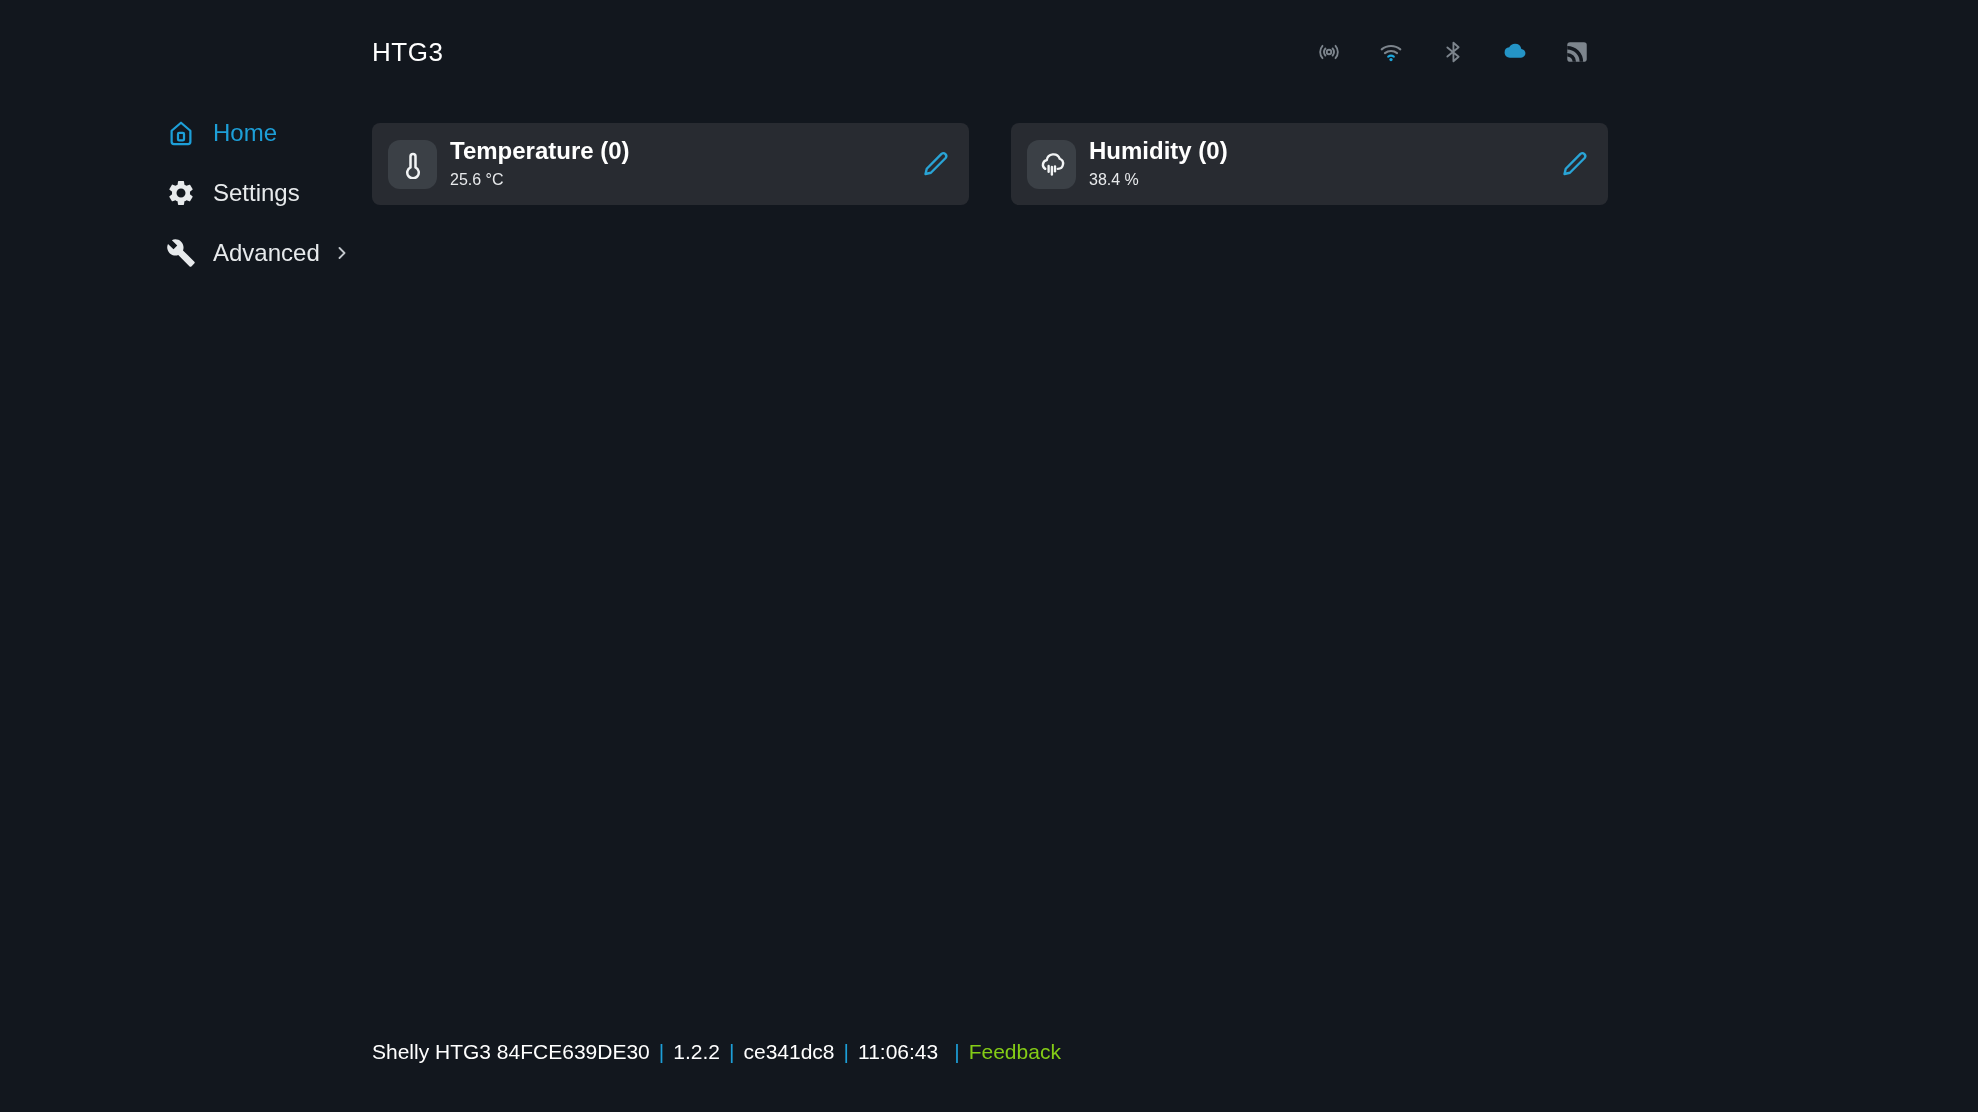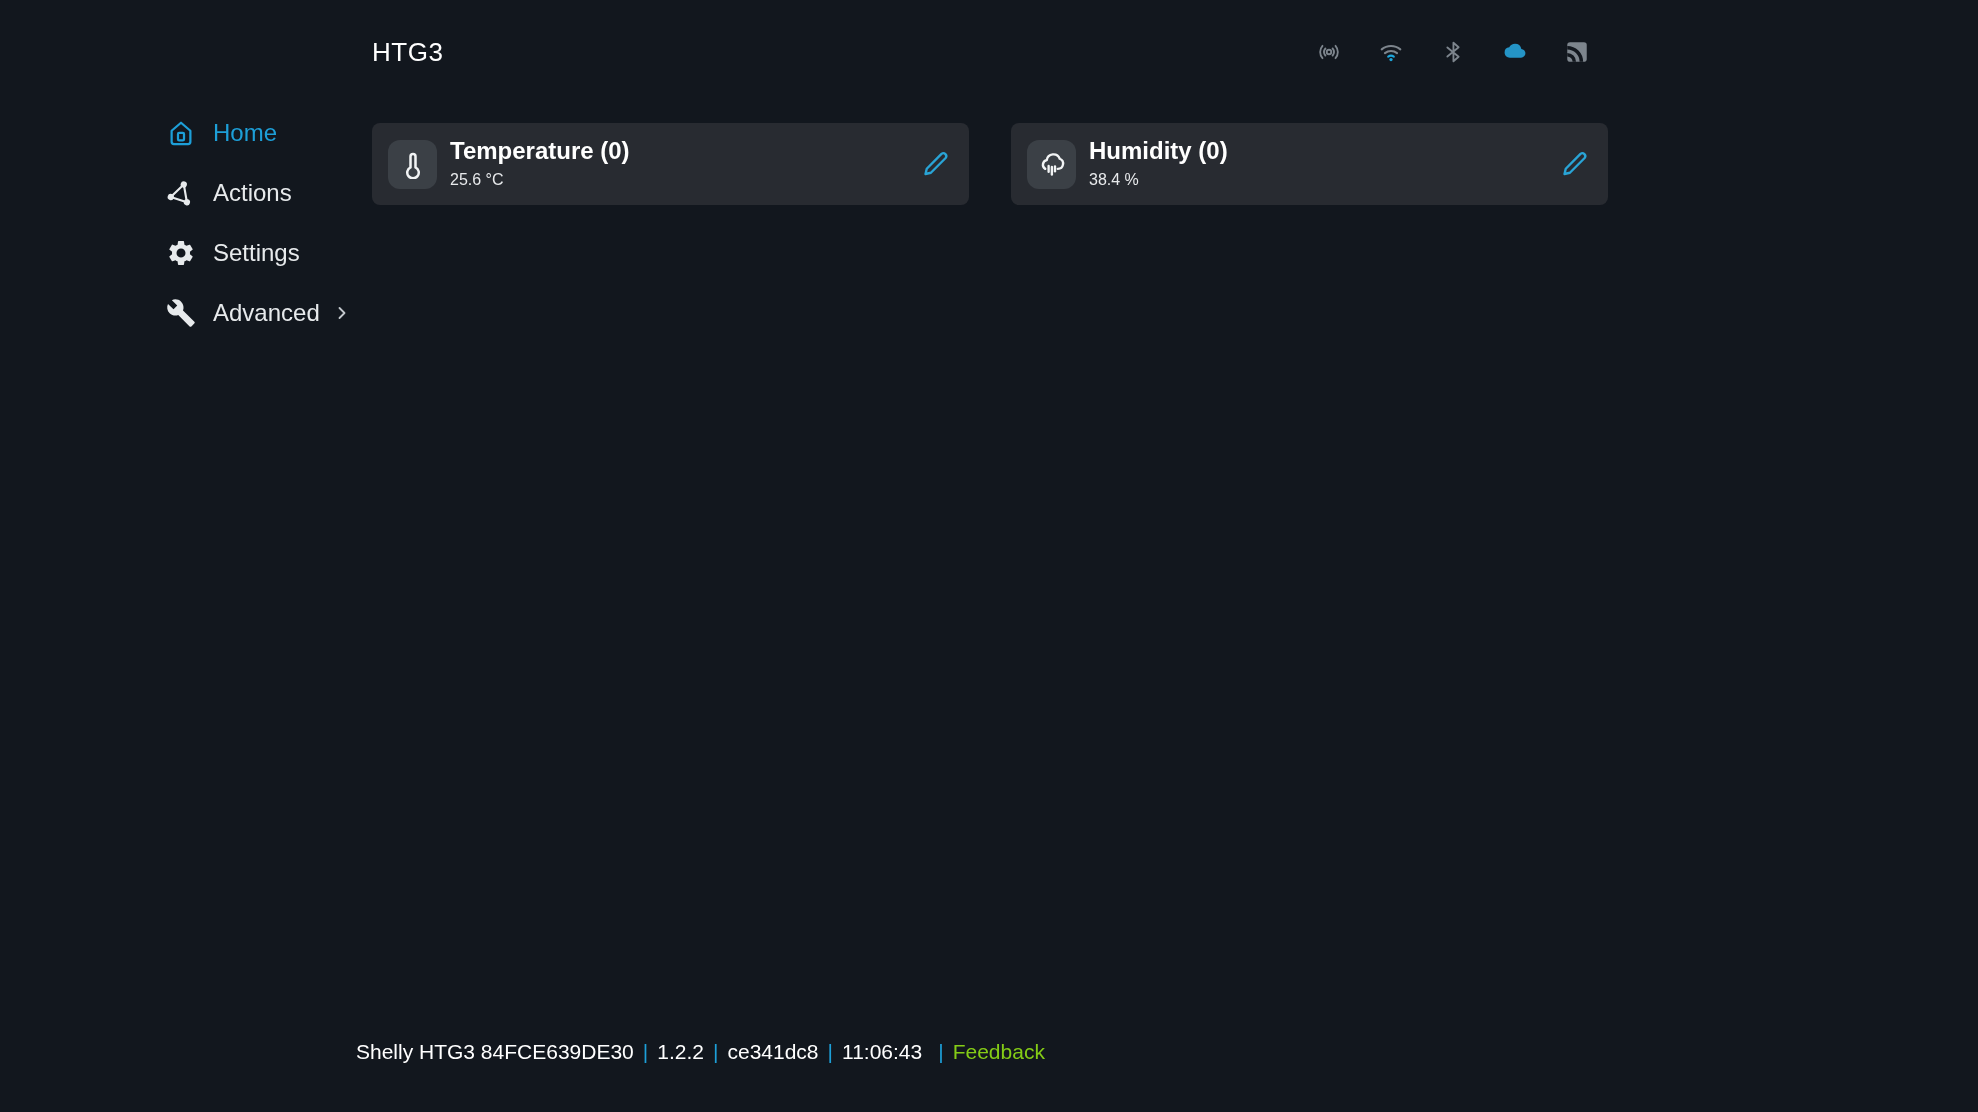--- a/index.html
+++ b/index.html
@@ -52,21 +52,21 @@
   .card-title { font-size:24px; font-weight:700; color:#fff; line-height:29px; }
   .card-value { font-size:16px; color:#e8eaec; line-height:26px; margin-top:2px; }
   .card-spacer { flex:1; }
   .edit-btn {
     width:32px; height:32px; background:none; border:none; cursor:pointer;
     display:flex; align-items:center; justify-content:center; padding:0;
   }
   .edit-btn svg { width:30px; height:30px; }
   
   .footer {
-    position:absolute; left:356px; bottom:48px;
+    position:absolute; left:372px; bottom:48px;
     font-size:21px; color:#fff; display:flex; align-items:center; white-space:pre;
   }
   .footer .sep { color:#1d9fd8; margin:0 9px; }
   .footer .sep.wide { margin-left:16px; }
   .footer .feedback { color:#84cc16; text-decoration:none; cursor:pointer; }
 </style>
 </head>
 <body>
 
 <aside class="sidebar">
@@ -75,33 +75,20 @@
     <div class="nav-item active">
       <span class="nav-icon">
         <svg viewBox="0 0 24 24" fill="none" stroke="#1d9fd8" stroke-width="1.8" stroke-linejoin="round" stroke-linecap="round">
           <path d="M4.5 10.2 12 3.8l7.5 6.4V19a1.8 1.8 0 0 1-1.8 1.8H6.3A1.8 1.8 0 0 1 4.5 19Z"></path>
           <rect x="9.6" y="11.8" width="4.8" height="6" rx="0.9"></rect>
         </svg>
       </span>
       <span class="nav-label">Home</span>
     </div>
 
-    <div class="nav-item">
-      <span class="nav-icon">
-        <svg viewBox="0 0 24 24">
-          <g transform="rotate(18 12 12)">
-            <path d="M12 4.8 5.2 17.6h13.6Z" fill="none" stroke="#e7eaec" stroke-width="1.7" stroke-linejoin="round"></path>
-            <circle cx="12" cy="4.8" r="2.5" fill="#e7eaec"></circle>
-            <circle cx="5.2" cy="17.6" r="2.5" fill="#e7eaec"></circle>
-            <circle cx="18.8" cy="17.6" r="2.5" fill="#e7eaec"></circle>
-          </g>
-        </svg>
-      </span>
-      <span class="nav-label">Actions</span>
-    </div>
 
     <div class="nav-item">
       <span class="nav-icon">
         <svg viewBox="0 0 24 24" fill="#e7eaec">
           <path d="M19.14 12.94c.04-.3.06-.61.06-.94 0-.32-.02-.64-.07-.94l2.03-1.58c.18-.14.23-.41.12-.61l-1.92-3.32c-.12-.22-.37-.29-.59-.22l-2.39.96c-.5-.38-1.03-.7-1.62-.94l-.36-2.54c-.04-.24-.24-.41-.48-.41h-3.84c-.24 0-.43.17-.47.41l-.36 2.54c-.59.24-1.13.57-1.62.94l-2.39-.96c-.22-.08-.47 0-.59.22L2.74 8.87c-.12.21-.08.47.12.61l2.03 1.58c-.05.3-.09.63-.09.94s.02.64.07.94l-2.03 1.58c-.18.14-.23.41-.12.61l1.92 3.32c.12.22.37.29.59.22l2.39-.96c.5.38 1.03.7 1.62.94l.36 2.54c.05.24.24.41.48.41h3.84c.24 0 .44-.17.47-.41l.36-2.54c.59-.24 1.13-.56 1.62-.94l2.39.96c.22.08.47 0 .59-.22l1.92-3.32c.12-.22.07-.47-.12-.61l-2.01-1.58zM12 15.6c-1.98 0-3.6-1.62-3.6-3.6s1.62-3.6 3.6-3.6 3.6 1.62 3.6 3.6-1.62 3.6-3.6 3.6z"></path>
         </svg>
       </span>
       <span class="nav-label">Settings</span>
     </div>
 

